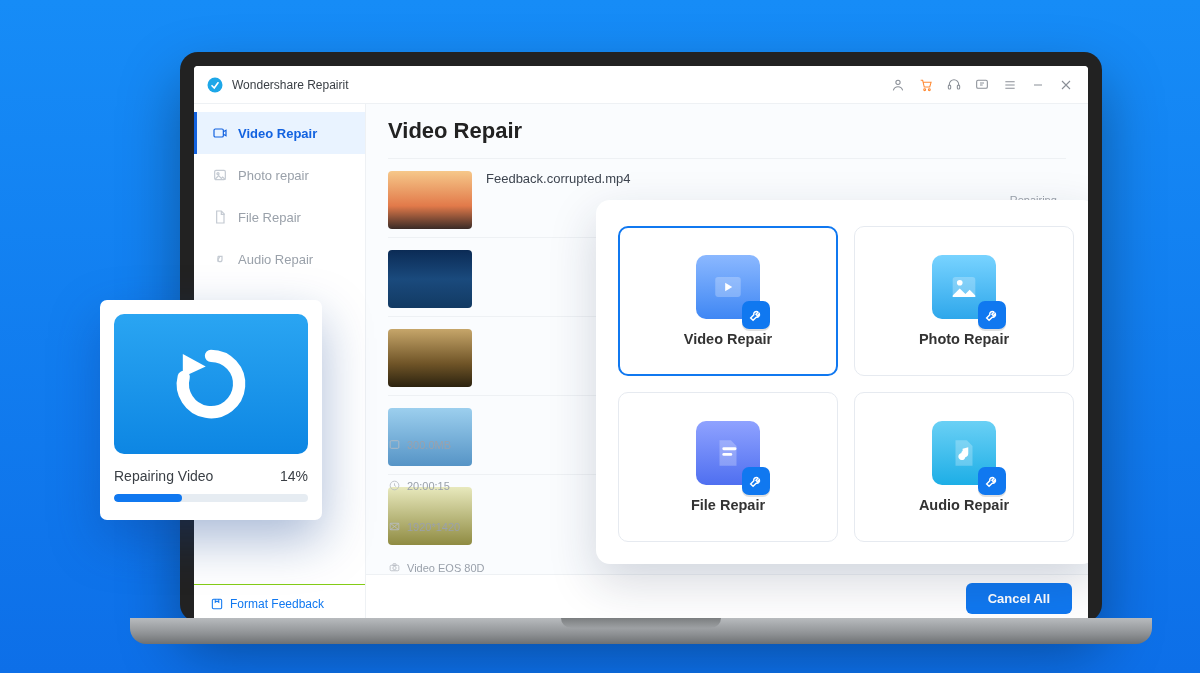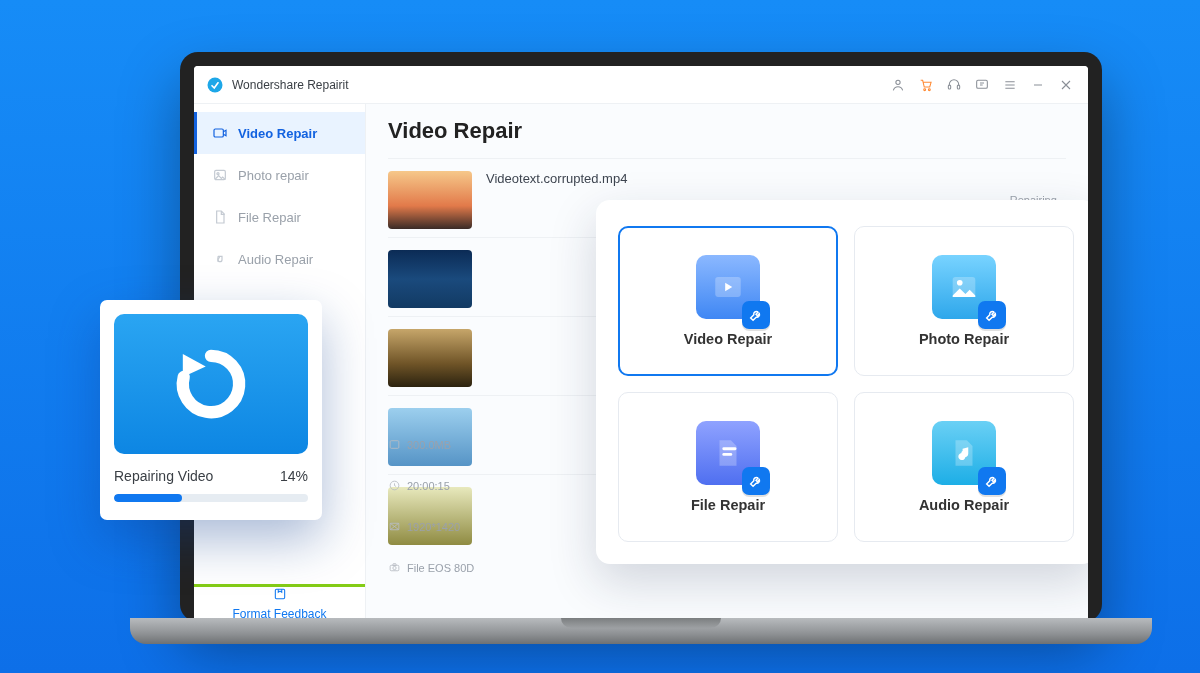--- a/index.html
+++ b/index.html
@@ -80,22 +80,21 @@
   .side-item.active {
     background: #e9f3ff; color: #1262e0; font-weight: 600;
     border-left: 3px solid #1262e0; padding-left: 15px;
   }
   .side-item .si-icon { width: 16px; height: 16px; flex: none; }
   .side-item .si-icon svg { width:100%;height:100%; }
   .side-spacer { flex: 1; }
   .format-feedback {
     height: 38px; display: flex; align-items: center; gap: 6px;
     padding: 0 16px; font-size: 12px; color: #1078f0; cursor: pointer;
-    border-top: 3px solid #84cc16;
-    flex-direction: column;
+    border-top: 1px solid #84cc16;
   }
 
   .main {
     flex: 1; background: #fafcfe; position: relative; overflow: hidden;
     padding: 14px 22px 12px 22px;
   }
   .page-title { font-size: 22px; font-weight: 600; color: #222; margin-bottom: 14px; }
   .file-row {
     display: flex; align-items: flex-start; gap: 14px;
     border-top: 1px solid #eef1f4;
@@ -283,21 +282,21 @@
             <span>Format Feedback</span>
           </div>
         </div>
 
         <div class="main">
           <div class="page-title">Video Repair</div>
 
           <div class="file-row">
             <div class="thumb"></div>
             <div class="file-info">
-              <div class="filename">Videotext.corrupted.mp4</div>
+              <div class="filename">Feedback.corrupted.mp4</div>
             </div>
             <div class="row-status">Repairing...</div>
           </div>
           <div class="file-row">
             <div class="thumb t2"></div>
             <div class="file-info"></div>
             <div class="row-status">Repairing...</div>
           </div>
           <div class="file-row">
             <div class="thumb t3"></div>
@@ -334,24 +333,27 @@
                   <path d="M4 6l16 12M20 6L4 18"></path>
                 </svg>
                 <span>1920*1420</span>
               </div>
             <div class="m">
                 <svg viewBox="0 0 24 24">
                   <rect x="4" y="8" width="16" height="10" rx="2"></rect>
                   <circle cx="12" cy="13" r="3"></circle>
                   <rect x="9" y="5" width="6" height="3" rx="1"></rect>
                 </svg>
-                <span>File EOS 80D</span>
-              </div>
-          </div>
-
+                <span>Video EOS 80D</span>
+              </div>
+          </div>
+
+          <div class="footer-bar">
+            <button class="cancel-btn">Cancel All</button>
+          </div>
 
           <div class="modal">
             <div class="mode-card selected">
               <div class="mode-icon-wrap">
                 <div class="mode-icon video">
                   <svg viewBox="0 0 24 24">
                       <rect x="3" y="5" width="18" height="14" rx="2" fill="#fff" opacity=".25"></rect>
                       <path d="M10 9v6l5-3z" fill="#fff"></path>
                     </svg>
                 </div>

